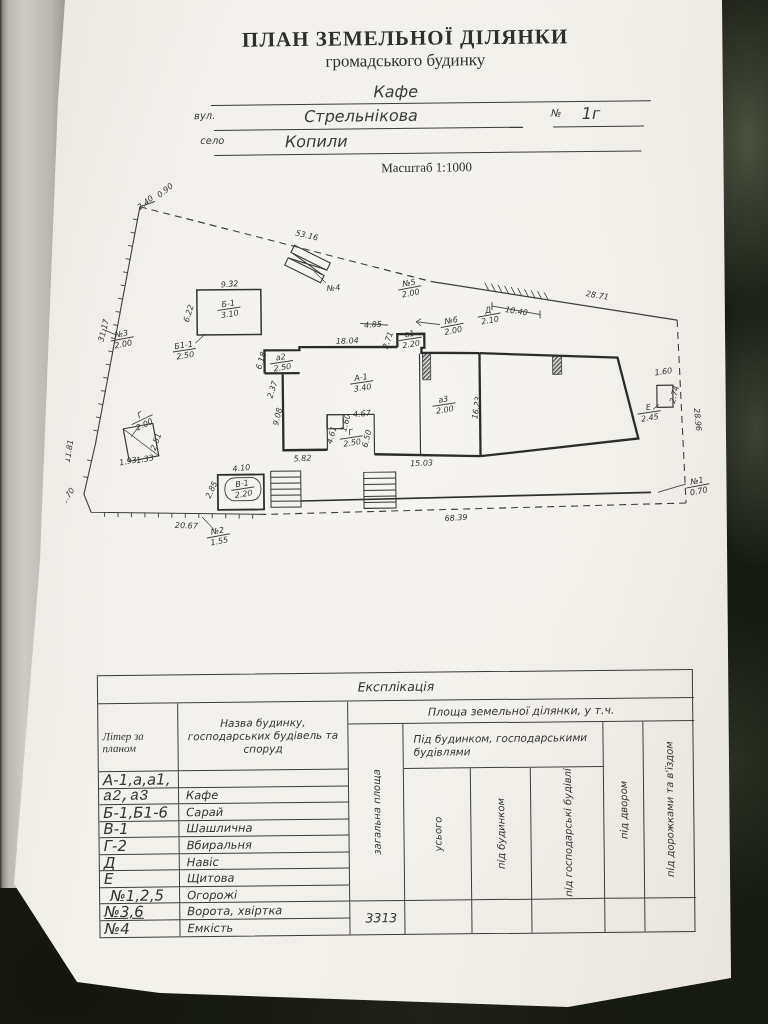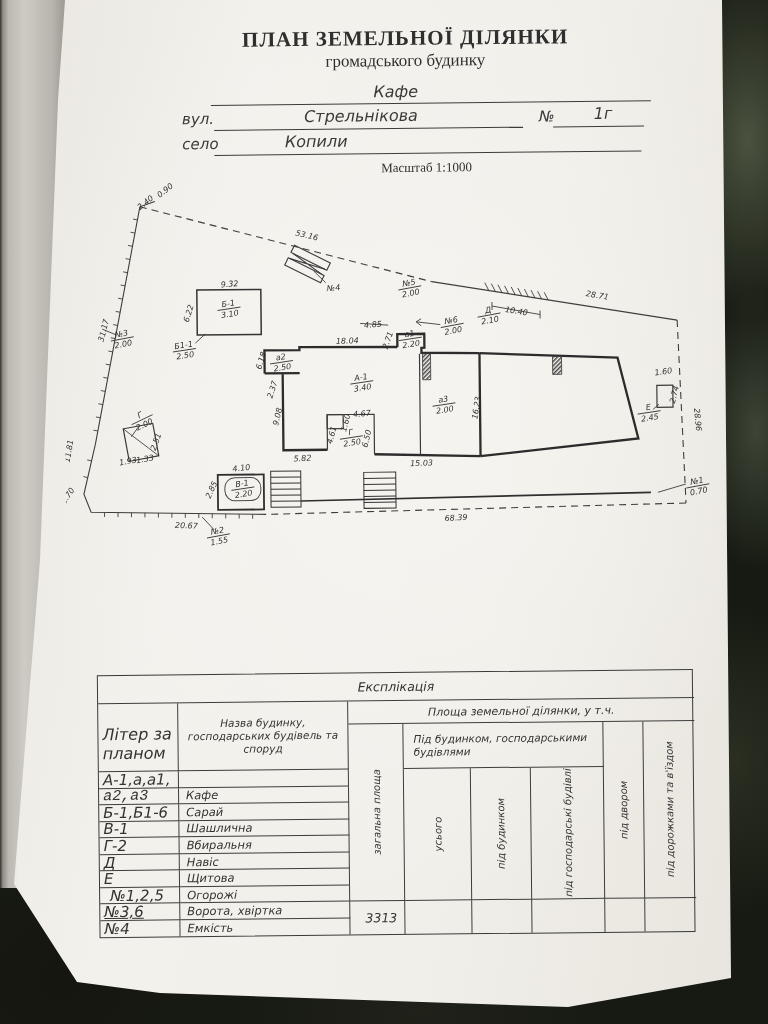--- a/index.html
+++ b/index.html
@@ -27,39 +27,39 @@
       radial-gradient(ellipse 500px 600px at 400px 420px, #f6f4f0 0%, rgba(246,244,240,0) 80%),
       linear-gradient(100deg,#e9e6e0 0%,#f3f1ec 28%,#f1efe9 62%,#e7e4dd 100%);
   }
   .content{position:absolute;inset:0;transform:rotate(-0.6deg);transform-origin:400px 500px;color:#2f2f2f;}
   .t-abs{position:absolute;}
   .title1{left:140px;top:26px;width:540px;text-align:center;font-family:"Liberation Serif",serif;font-size:21px;font-weight:600;letter-spacing:1px;}
   .title2{left:140px;top:51px;width:540px;text-align:center;font-family:"Liberation Serif",serif;font-size:17px;font-weight:500;}
   .hand{font-style:italic;color:#3a3a3a;}
   .obj{left:340px;top:82px;width:120px;font-size:16px;text-align:center;}
   .fline{position:absolute;height:0;border-bottom:1.4px solid #3c3c3c;}
-  .lbl{font-size:15px;}
+  .lbl{font-size:10px;margin-left:12px;}
   .val{font-size:16px;text-align:center;}
   .scale{left:330px;top:160px;width:200px;text-align:center;font-family:"Liberation Serif",serif;font-size:13px;}
   svg text{font-family:"DejaVu Sans",sans-serif;font-style:italic;fill:#333;font-size:8px;}
   svg .fr-t,svg .fr-b{text-anchor:middle;}
   
   .extable{
     position:absolute;left:95px;top:672px;width:596px;height:263px;
     border:1.6px solid #3a3a3a;box-sizing:border-box;
     display:grid;
     grid-template-columns:80px 170px 55px 67px 60px 73px 40px 51px;
     grid-template-rows:28px 23px 45px repeat(10,16.55px);
     color:#333;
   }
   .tc{border-right:1.1px solid #3d3d3d;border-bottom:1.1px solid #3d3d3d;box-sizing:border-box;font-style:italic;overflow:hidden;}
   .tc.nr{border-right:none;}
   .tc.nb{border-bottom:none;}
   .tt{grid-column:1 / 9;grid-row:1;display:flex;align-items:center;justify-content:center;font-size:12.5px;}
-  .th-liter{grid-column:1;grid-row:2 / 4;display:flex;align-items:flex-end;padding:2px 2px 8px 4px;font-size:16px;line-height:1.15;}
+  .th-liter{grid-column:1;grid-row:2 / 4;display:flex;align-items:flex-end;padding:2px 2px 16px 4px;font-size:11px;line-height:1.15;font-family:Liberation Serif, serif;}
   .th-name{grid-column:2;grid-row:2 / 4;display:flex;align-items:center;justify-content:center;text-align:center;font-size:10.5px;line-height:1.25;padding:2px;}
   .th-area{grid-column:3 / 9;grid-row:2;display:flex;align-items:center;justify-content:center;font-size:11px;}
   .th-underb{grid-column:4 / 7;grid-row:3;display:flex;align-items:center;padding-left:10px;font-size:10.5px;line-height:1.2;}
   .vcell{display:flex;align-items:center;justify-content:center;font-size:10px;line-height:1.1;}
   .vcell .vtxt{writing-mode:vertical-rl;transform:rotate(180deg);white-space:pre-line;text-align:center;max-height:100%;}
   .vc-1{grid-column:3;grid-row:3 / 12;}
   .vc-2{grid-column:4;grid-row:4 / 12;}
   .vc-3{grid-column:5;grid-row:4 / 12;}
   .vc-4{grid-column:6;grid-row:4 / 12;}
   .vc-5{grid-column:7;grid-row:3 / 12;}
@@ -82,24 +82,24 @@
     <div class="t-abs title1">ПЛАН ЗЕМЕЛЬНОЇ ДІЛЯНКИ</div>
     <div class="t-abs title2">громадського будинку</div>
 
     <div class="t-abs hand obj">Кафе</div>
     <div class="fline" style="left:215px;top:103px;width:440px;"></div>
 
     <div class="t-abs hand lbl" style="left:186px;top:108px;">вул.</div>
     <div class="t-abs hand val" style="left:240px;top:106px;width:250px;">Стрельнікова</div>
     <div class="fline" style="left:218px;top:128px;width:309px;"></div>
     <div class="t-abs hand lbl" style="left:543px;top:109px;">№</div>
-    <div class="t-abs hand val" style="left:577px;top:106px;width:60px;">1г</div>
+    <div class="t-abs hand val" style="left:565px;top:106px;width:60px;">1г</div>
     <div class="fline" style="left:557px;top:128px;width:91px;"></div>
 
-    <div class="t-abs hand lbl" style="left:186px;top:133px;">село</div>
+    <div class="t-abs hand lbl" style="left:192px;top:133px;">село</div>
     <div class="t-abs hand val" style="left:240px;top:131px;width:160px;">Копили</div>
     <div class="fline" style="left:218px;top:153px;width:427px;"></div>
 
     <div class="t-abs scale">Масштаб 1:1000</div>
 
     <svg id="plan" class="t-abs" style="left:66px;top:176px;" width="655" height="398" viewBox="0 0 655 398">
       <defs>
         <pattern id="hp" width="3" height="3" patternUnits="userSpaceOnUse" patternTransform="rotate(45)">
           <rect width="1.5" height="3" fill="#4a4a4a"></rect>
         </pattern>

